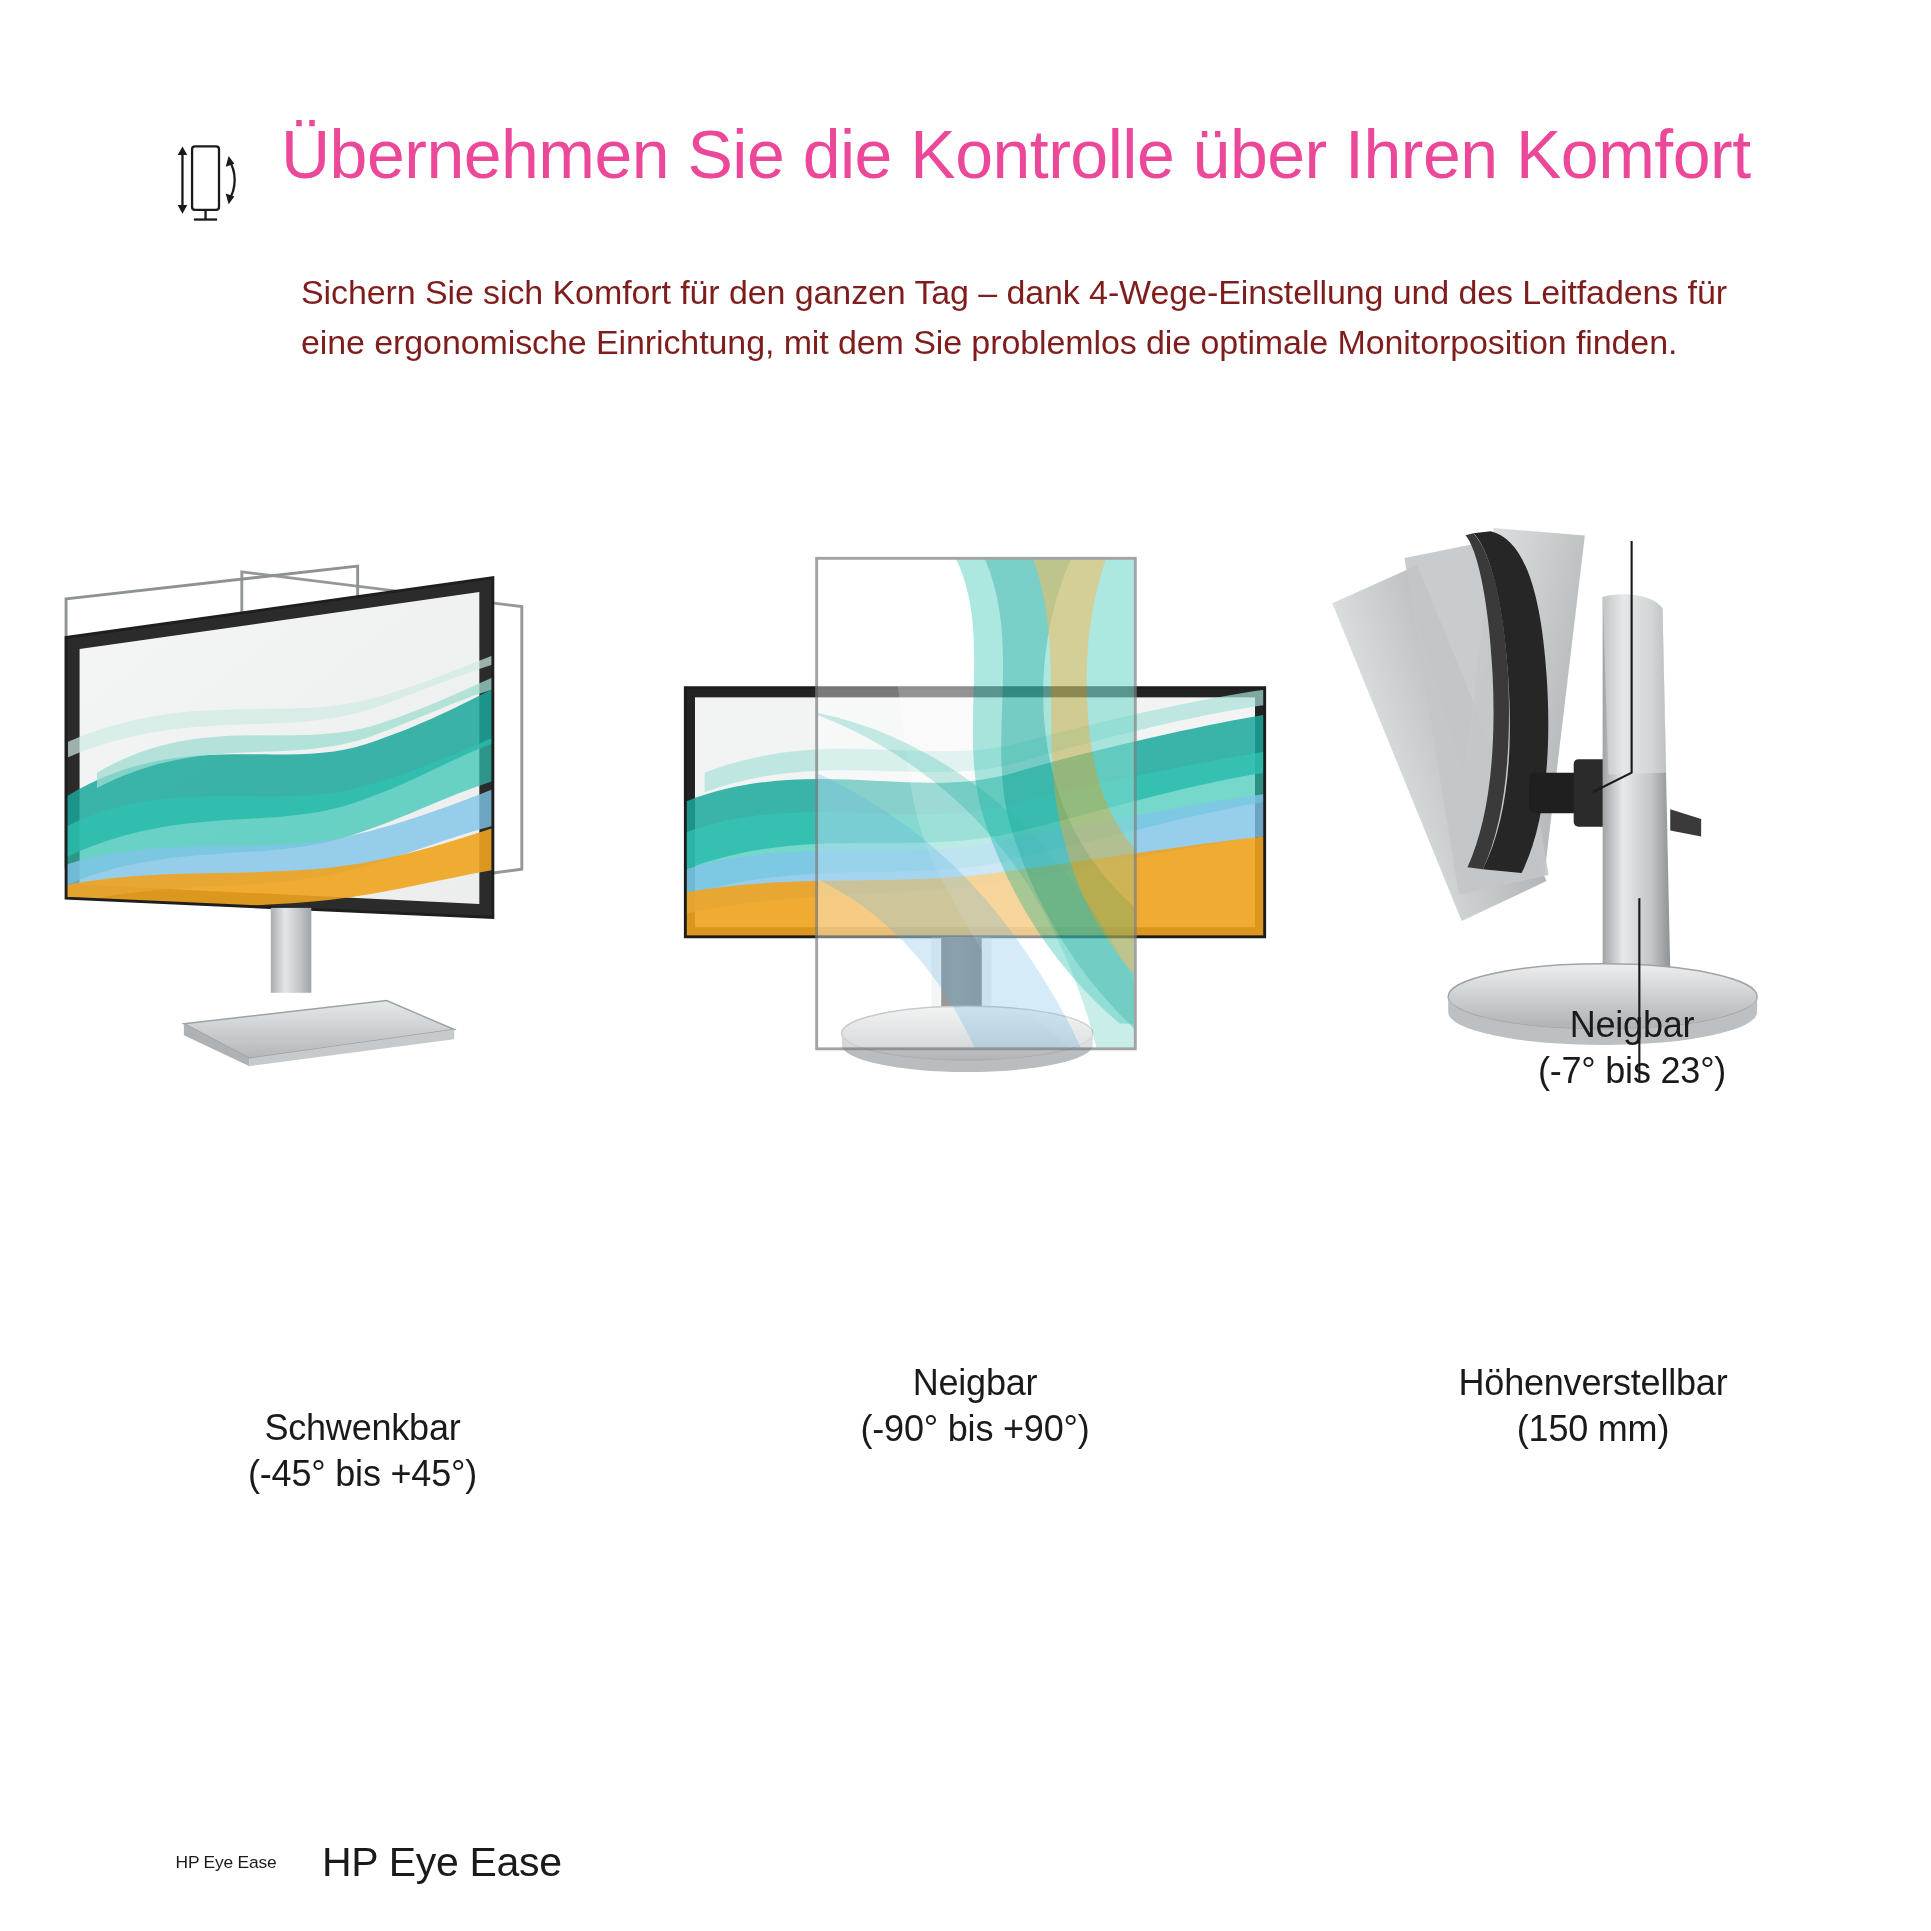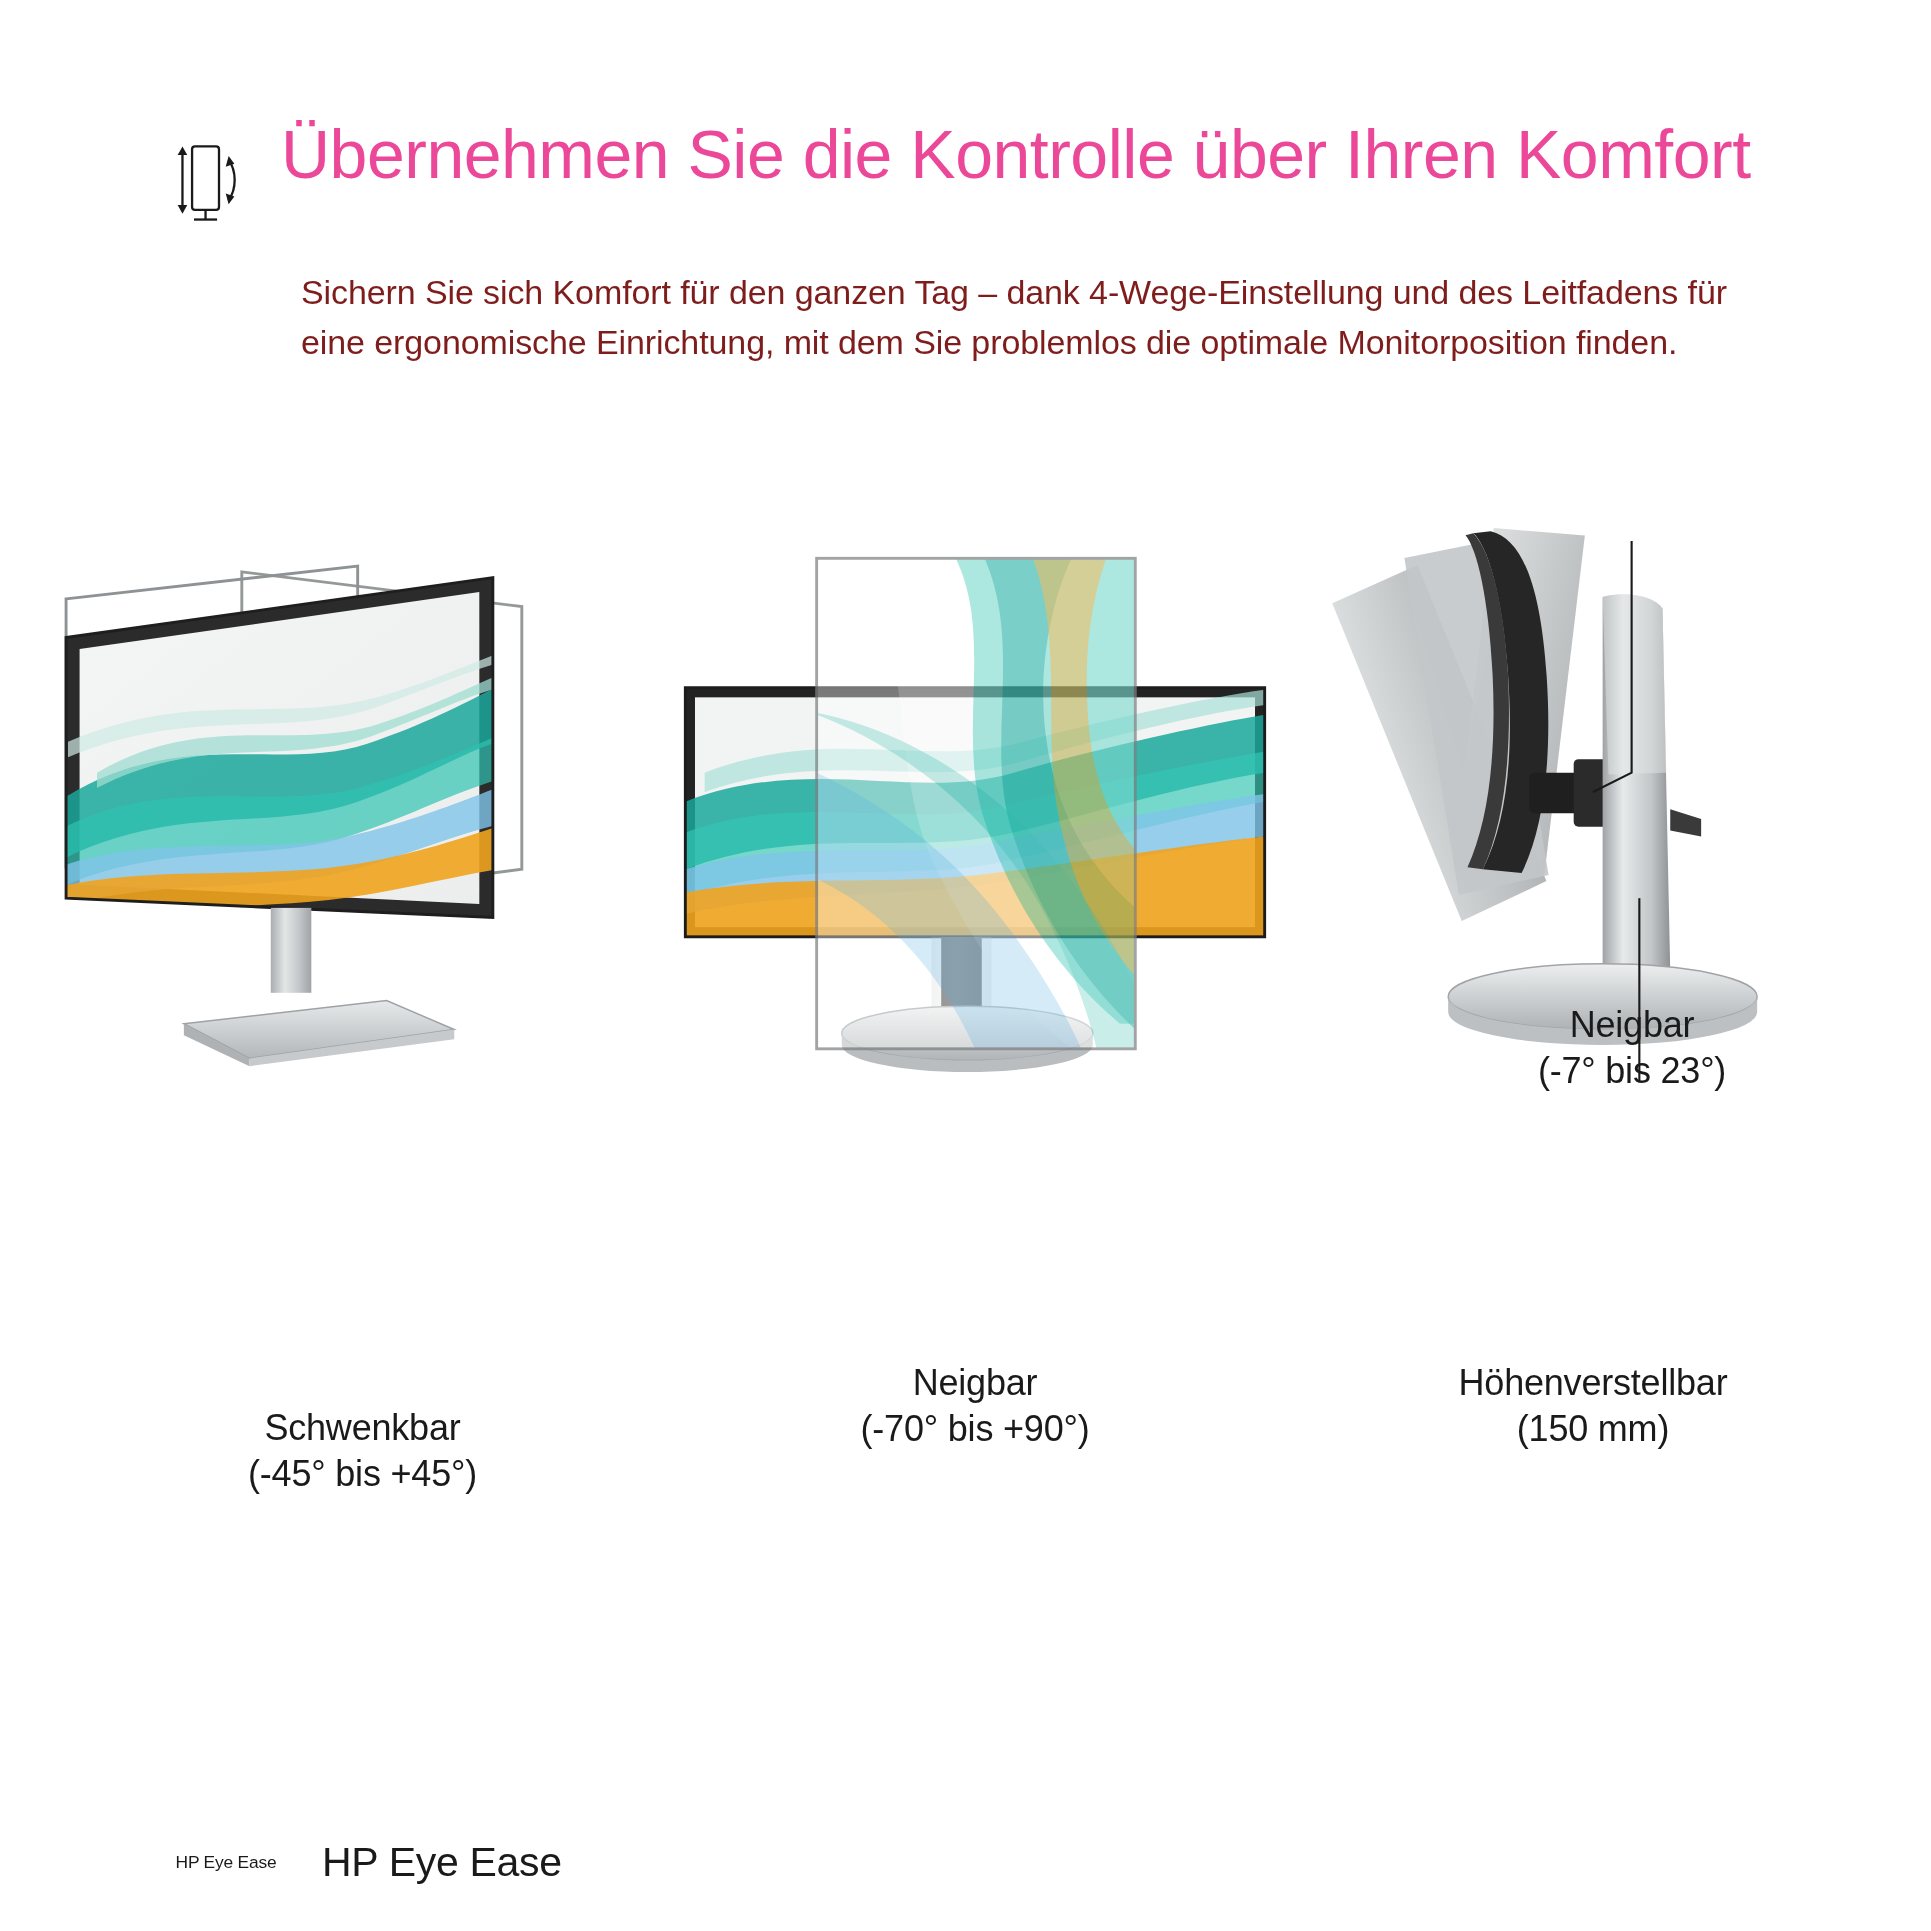--- a/index.html
+++ b/index.html
@@ -252,21 +252,21 @@
           <path d="M330,78 C370,170 330,270 358,360 C382,436 424,508 486,566 L486,440 C430,390 400,330 392,250 C386,186 400,120 420,78 Z" fill="#18a79a" opacity="0.6"></path>
           <path d="M380,78 C410,160 392,250 404,330 C414,396 440,460 486,510 L486,380 C452,340 438,290 436,220 C434,160 444,112 456,78 Z" fill="#f0a31e" opacity="0.55"></path>
           <path d="M156,300 C220,330 280,372 330,430 C370,476 410,540 430,586 L320,586 C290,520 240,450 156,410 Z" fill="#7fc4e8" opacity="0.45"></path>
           <path d="M156,240 C230,268 300,318 352,384 C396,440 430,520 446,586 L486,586 L486,520 C450,448 402,376 330,320 C268,272 206,248 156,238 Z" fill="#27b6a8" opacity="0.35"></path>
         </g>
         <rect x="156" y="78" width="330" height="508" fill="none" stroke="#7d8183" stroke-width="3"></rect>
       </g>
     </svg>
     <div class="caption cap-pivot">
       <div>Neigbar</div>
-      <div>(-70° bis +90°)</div>
+      <div>(-90° bis +90°)</div>
     </div>
   </div>
 
   <div class="figure fig-tilt">
     <svg viewBox="0 0 640 900" width="618" height="869">
       <defs>
         <linearGradient id="ghostG" x1="0" y1="0" x2="1" y2="0">
           <stop offset="0" stop-color="#d6d9da"></stop>
           <stop offset="1" stop-color="#a9adaf"></stop>
         </linearGradient>

